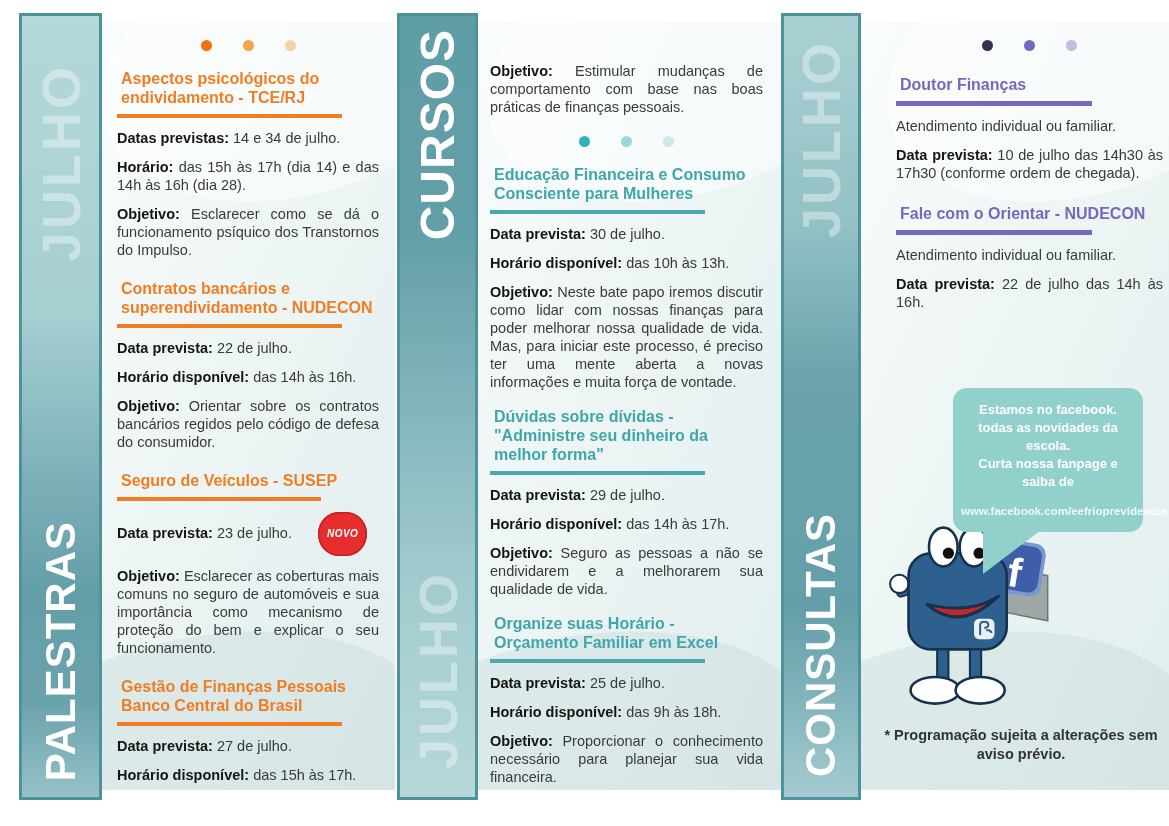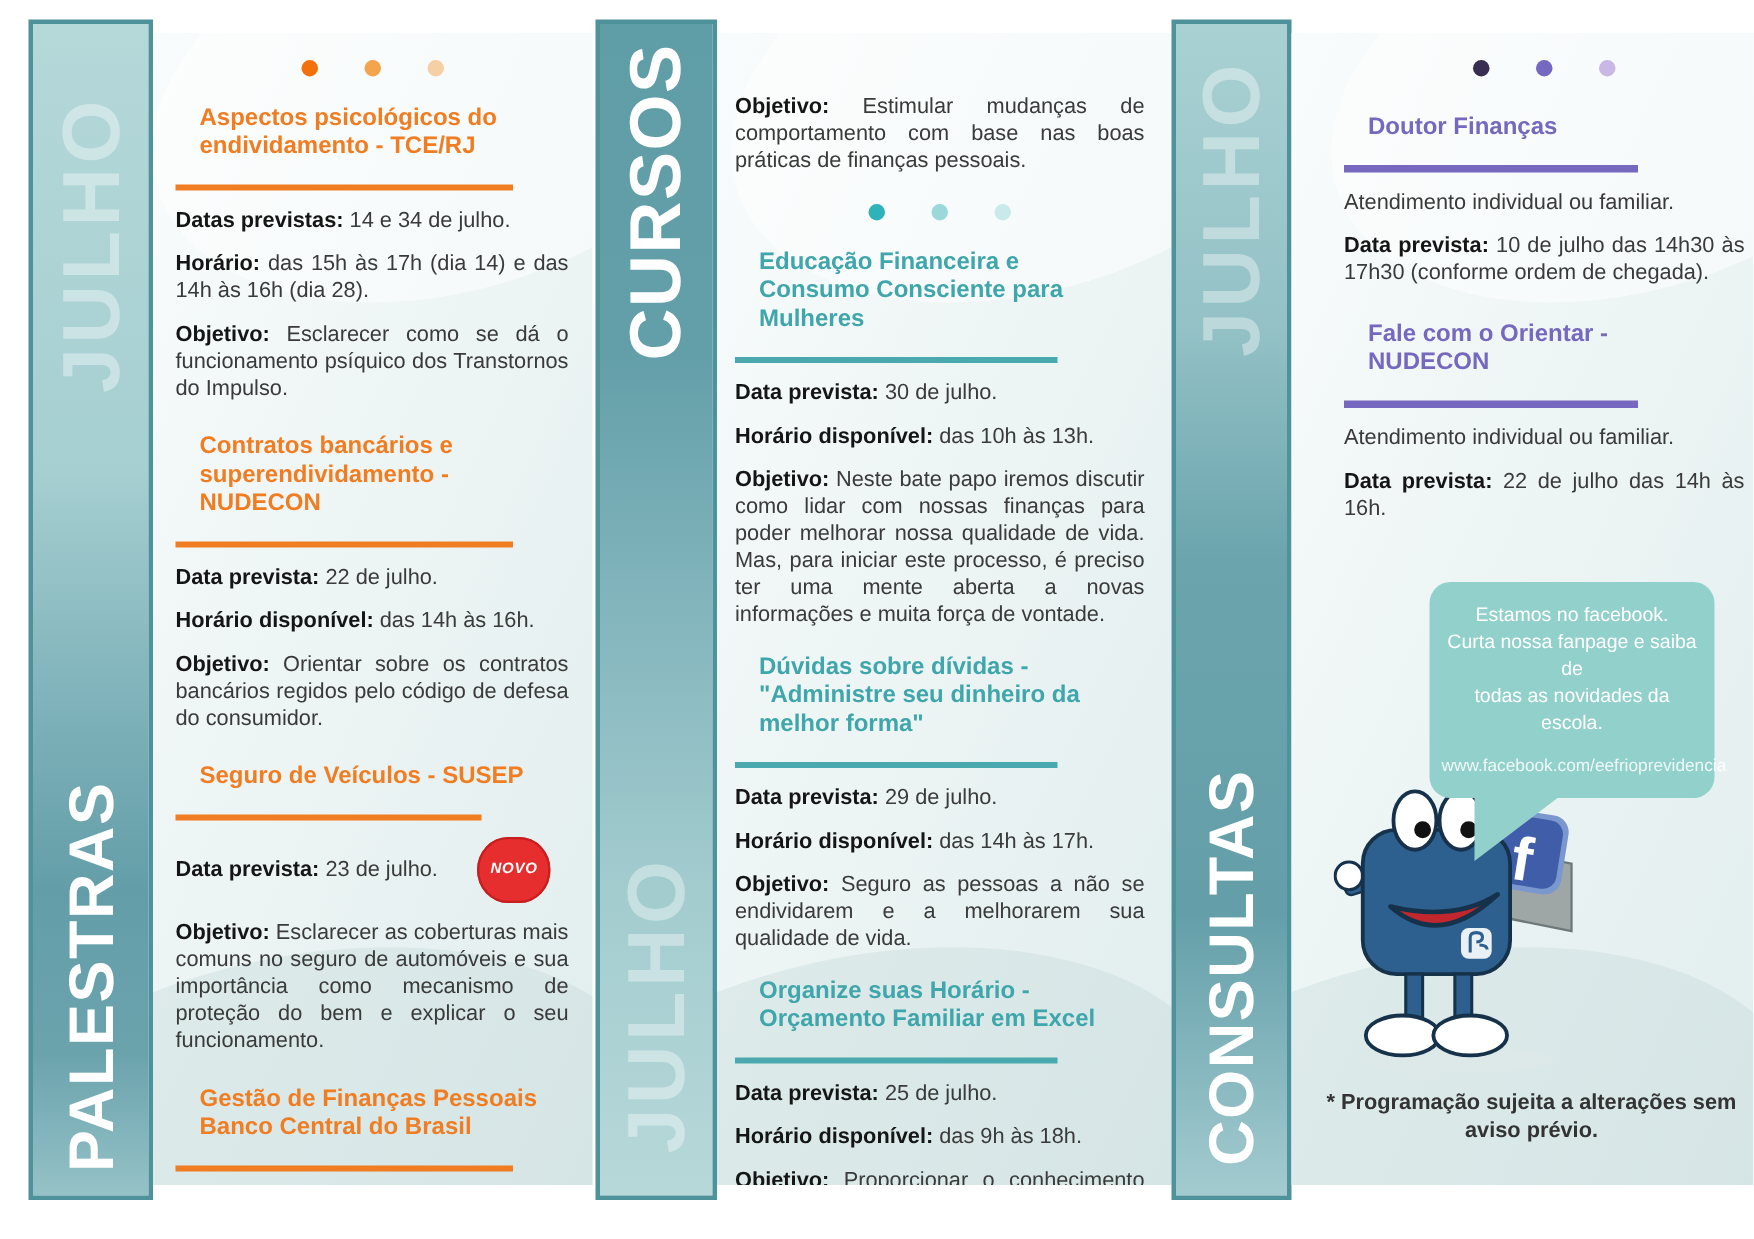--- a/index.html
+++ b/index.html
@@ -40,41 +40,41 @@
   #panel-cursos .dots{margin:20px 0 18px;}
   #panel-consultas .dots{margin:4px 0 24px;}
   .dot{width:11px;height:11px;border-radius:50%;}
   .dot.o1{background:#f3700d;} .dot.o2{background:#f3a44c;} .dot.o3{background:#f6d0a4;}
   .dot.t1{background:#2fb3bb;} .dot.t2{background:#9ad8da;} .dot.t3{background:#c9e9ea;}
   .dot.p1{background:#3a2d52;} .dot.p2{background:#7568c0;} .dot.p3{background:#c9b7e5;}
 
   .item{margin:0 0 20px;}
   #panel-cursos .item{margin-bottom:16px;}
   #panel-consultas .item{margin-bottom:22px;}
-  .title{margin:16px;font-size:16px;line-height:19px;font-weight:bold;}
+  .title{margin:4px;font-size:16px;line-height:19px;font-weight:bold;}
   .title.orange{color:#f07d22;}
   .title.teal{color:#3fa6ab;}
   .title.purple{color:#7568be;}
   .rule{height:4px;margin-top:7px;}
   .rule.orange-bg{background:#f07d22;width:225px;}
   .rule.teal-bg{background:#4aa9ae;width:215px;}
   .rule.purple-bg{background:#7568be;width:196px;height:5px;}
   .rule.short{width:204px;}
   .field{margin:11px 0 0;font-size:14.5px;line-height:18px;text-align:justify;}
   .field b{color:#151515;}
 
   .badge{display:inline-block;margin-left:26px;background:#e62e2e;color:#fff;
          font-size:10px;font-weight:bold;font-style:italic;letter-spacing:.5px;
          padding:13px 9px;border-radius:50%/ 60%;vertical-align:middle;
          box-shadow:0 0 0 1.5px #c51f1f inset;}
 
   
   #bubble{position:absolute;left:92px;top:366px;width:190px;box-sizing:border-box;
           padding:13px 8px 12px;background:#92d1cb;border-radius:14px;color:#fff;
-          text-align:center;font-size:13px;line-height:18px;z-index:3;}
+          text-align:center;font-size:13px;line-height:18px;z-index:3;font-weight:bold;}
   #bubble::after{content:"";position:absolute;left:30px;bottom:-42px;width:0;height:0;
           border-top:44px solid #92d1cb;border-right:58px solid transparent;}
   #bubble .url{margin-top:11px;font-size:11.5px;color:rgba(255,255,255,0.85);}
   #mascot{position:absolute;left:28px;top:478px;width:170px;height:220px;z-index:2;}
 
   #footnote{position:absolute;left:0;right:0;bottom:26px;text-align:center;
             font-size:14.5px;line-height:19px;font-weight:bold;color:#333;padding:0 14px;margin-top:40px;}
 </style>
 </head>
 <body>
@@ -193,22 +193,22 @@
 
     <div class="item">
       <h3 class="title purple">Fale com o Orientar - NUDECON</h3>
       <div class="rule purple-bg"></div>
       <p class="field"><b></b><span>Atendimento individual ou familiar.</span></p>
       <p class="field"><b>Data prevista:</b><span> 22 de julho das 14h às 16h.</span></p>
     </div>
 
     <div id="bubble">
       <div>Estamos no facebook.</div>
+      <div>todas as novidades da escola.</div>
       <div>Curta nossa fanpage e saiba de</div>
-      <div>todas as novidades da escola.</div>
       <div class="url">www.facebook.com/eefrioprevidencia</div>
     </div>
 
     <div id="mascot">
       <svg viewBox="0 0 160 215" width="170" height="220">
         <ellipse cx="78" cy="202" rx="62" ry="9" fill="#dde8e8"></ellipse>
         <polygon points="92,62 152,74 152,118 92,106" fill="#9fa6a6" stroke="#6f7878" stroke-width="1.5"></polygon>
         <g transform="rotate(9 122 66)">
           <rect x="96" y="40" width="52" height="52" rx="11" fill="#7b97cf"></rect>
           <rect x="99.5" y="43.5" width="45" height="45" rx="9" fill="#3f5da8"></rect>

